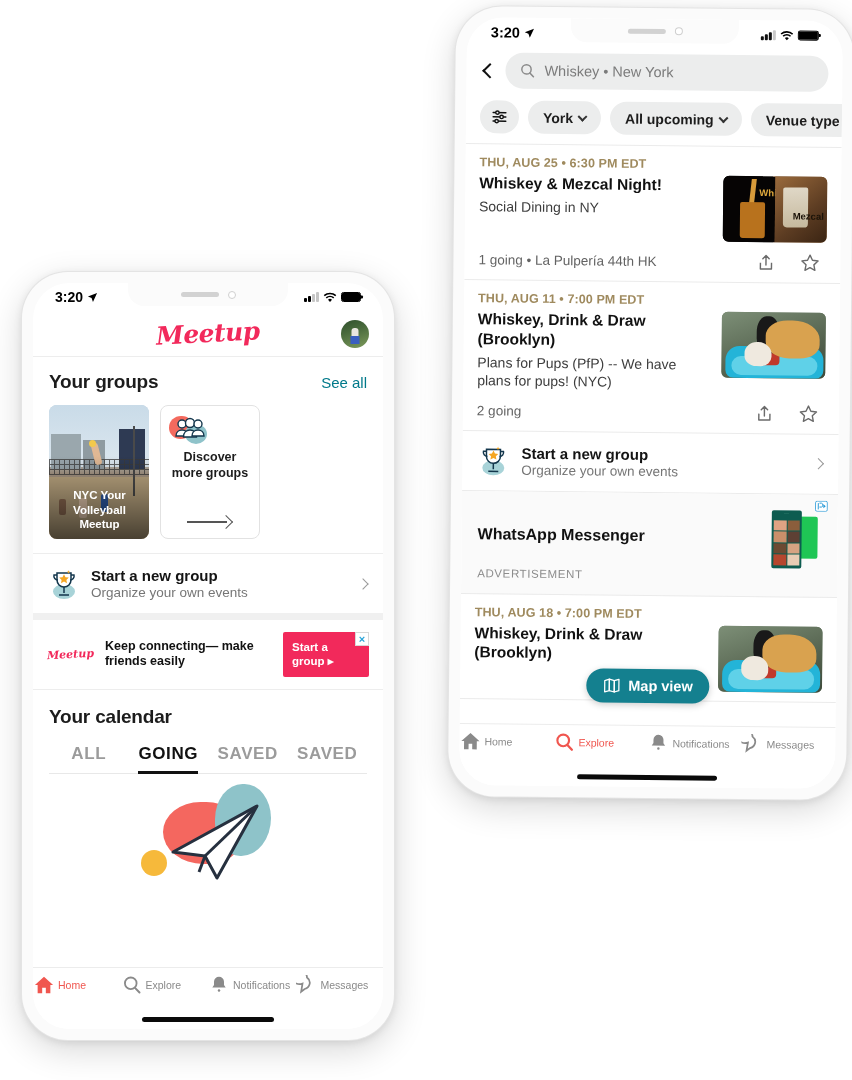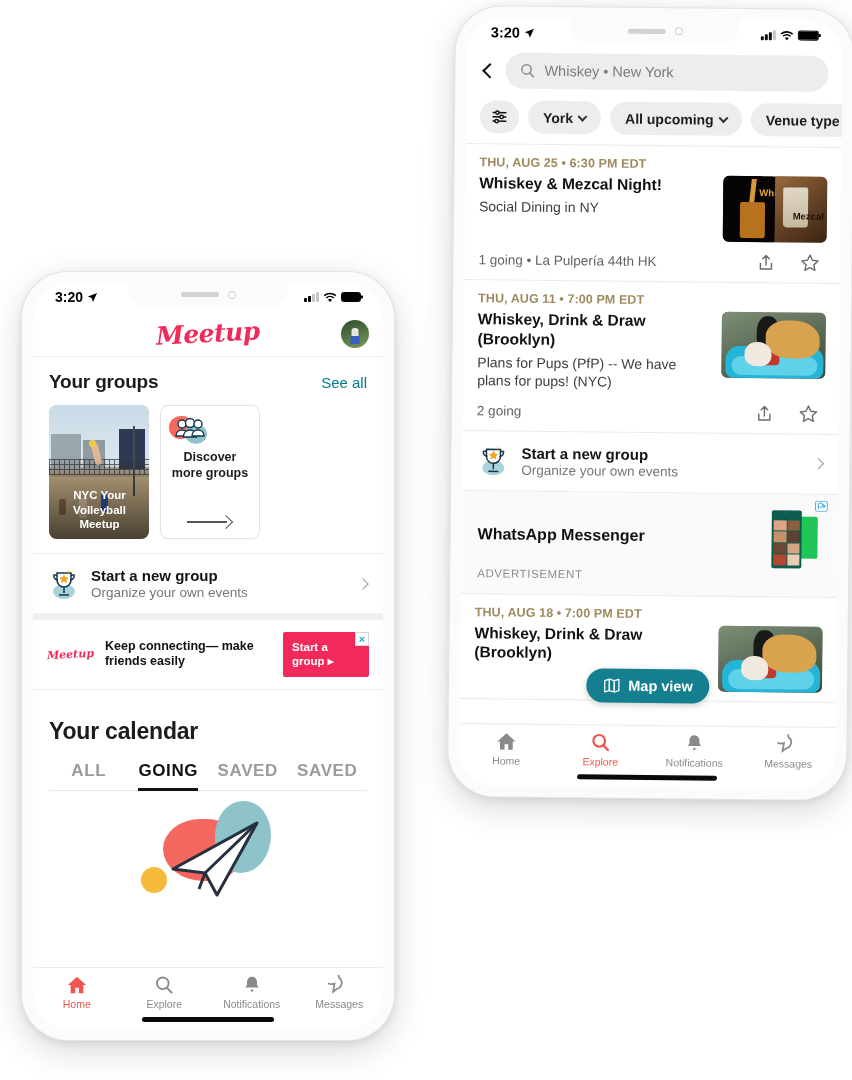--- a/index.html
+++ b/index.html
@@ -141,38 +141,38 @@
   .banner-inner { display: flex; align-items: center; gap: 11px; }
   .banner-logo { font-family:"DejaVu Serif", serif; font-style: italic; font-weight: bold;
                  font-size: 11px; transform: rotate(-3deg); flex: none; }
   .banner-text { font-size: 12.5px; font-weight: bold; line-height: 1.25; color:#111; flex: 1; }
   .banner-cta { background:#f2295b; color:#fff; font-size:11.5px; font-weight:bold; line-height:1.25;
                 padding:8px 9px; border-radius:2px; width: 86px; position: relative; }
   .ad-close { position:absolute; top:0; right:0; width:14px; height:14px; background:#fff;
               border:1px solid #d8d8d8; color:#27a3d8; font-size:11px; line-height:12px; text-align:center; }
 
   .l-cal { padding: 16px 16px 0 16px; border-top: 1px solid #ededed; }
-  .cal-title { font-size: 23px; font-weight: bold; color:#1c1c1c; letter-spacing:-.2px;margin-top:12px; }
+  .cal-title { font-size: 19px; font-weight: bold; color:#1c1c1c; letter-spacing:-.2px; }
   .cal-tabs { display:flex; margin-top: 16px; border-bottom: 1px solid #e8e8e8; }
   .cal-tab { flex:1; text-align:center; font-size:17px; letter-spacing:.6px; font-weight:bold;
              color:#9b9b9b; padding-bottom: 9px; position: relative; }
   .cal-tab.active { color:#111; }
   .cal-tab.active::after { content:""; position:absolute; left:12%; right:12%; bottom:-1px; height:2.6px; background:#111; }
 
   .empty-art { height: 128px; position: relative; }
   .ea-red { position:absolute; left:130px; top:28px; width:78px; height:62px; background:#f4675f; border-radius:52% 48% 44% 56%; }
   .ea-teal { position:absolute; left:182px; top:10px; width:56px; height:72px; background:#8ec3c9; border-radius:50% 48% 54% 46%; }
   .ea-yellow { position:absolute; left:108px; top:76px; width:26px; height:26px; background:#f6b93b; border-radius:50%; }
   .ea-plane { position:absolute; left:132px; top:26px; }
 
   .tabbar {
     position:absolute; left:0; right:0; bottom:0; height:62px; background:#fff;
     border-top: 1px solid #ececec; display:flex; align-items:flex-start; padding-top: 7px;
   }
-  .tab { flex:1; display:flex; flex-direction:column; align-items:center; gap:3px; }
+  .tab { flex:1; display:flex; flex-direction:row; align-items:center; gap:3px; }
   .tab span { font-size: 10.5px; color:#8a8a8a; }
   .tab.active span { color:#f0564f; }
 
   
   #phone-right { left: 452px; top: 8px; width: 398px; height: 790px; transform: rotate(0.6deg); }
   #phone-right .notch { width: 168px; height: 24px; }
   #phone-right .statusbar { padding: 7px 24px 0 24px; font-size: 14.5px; }
   #phone-right .bars i:nth-child(1){height:4px;background:#111} #phone-right .bars i:nth-child(2){height:6px;background:#111}
   #phone-right .bars i:nth-child(3){height:8px;background:#111} #phone-right .bars i:nth-child(4){height:10px;background:#c8c8c8}
   #phone-right .batt { width: 21px; height: 10.5px; }

